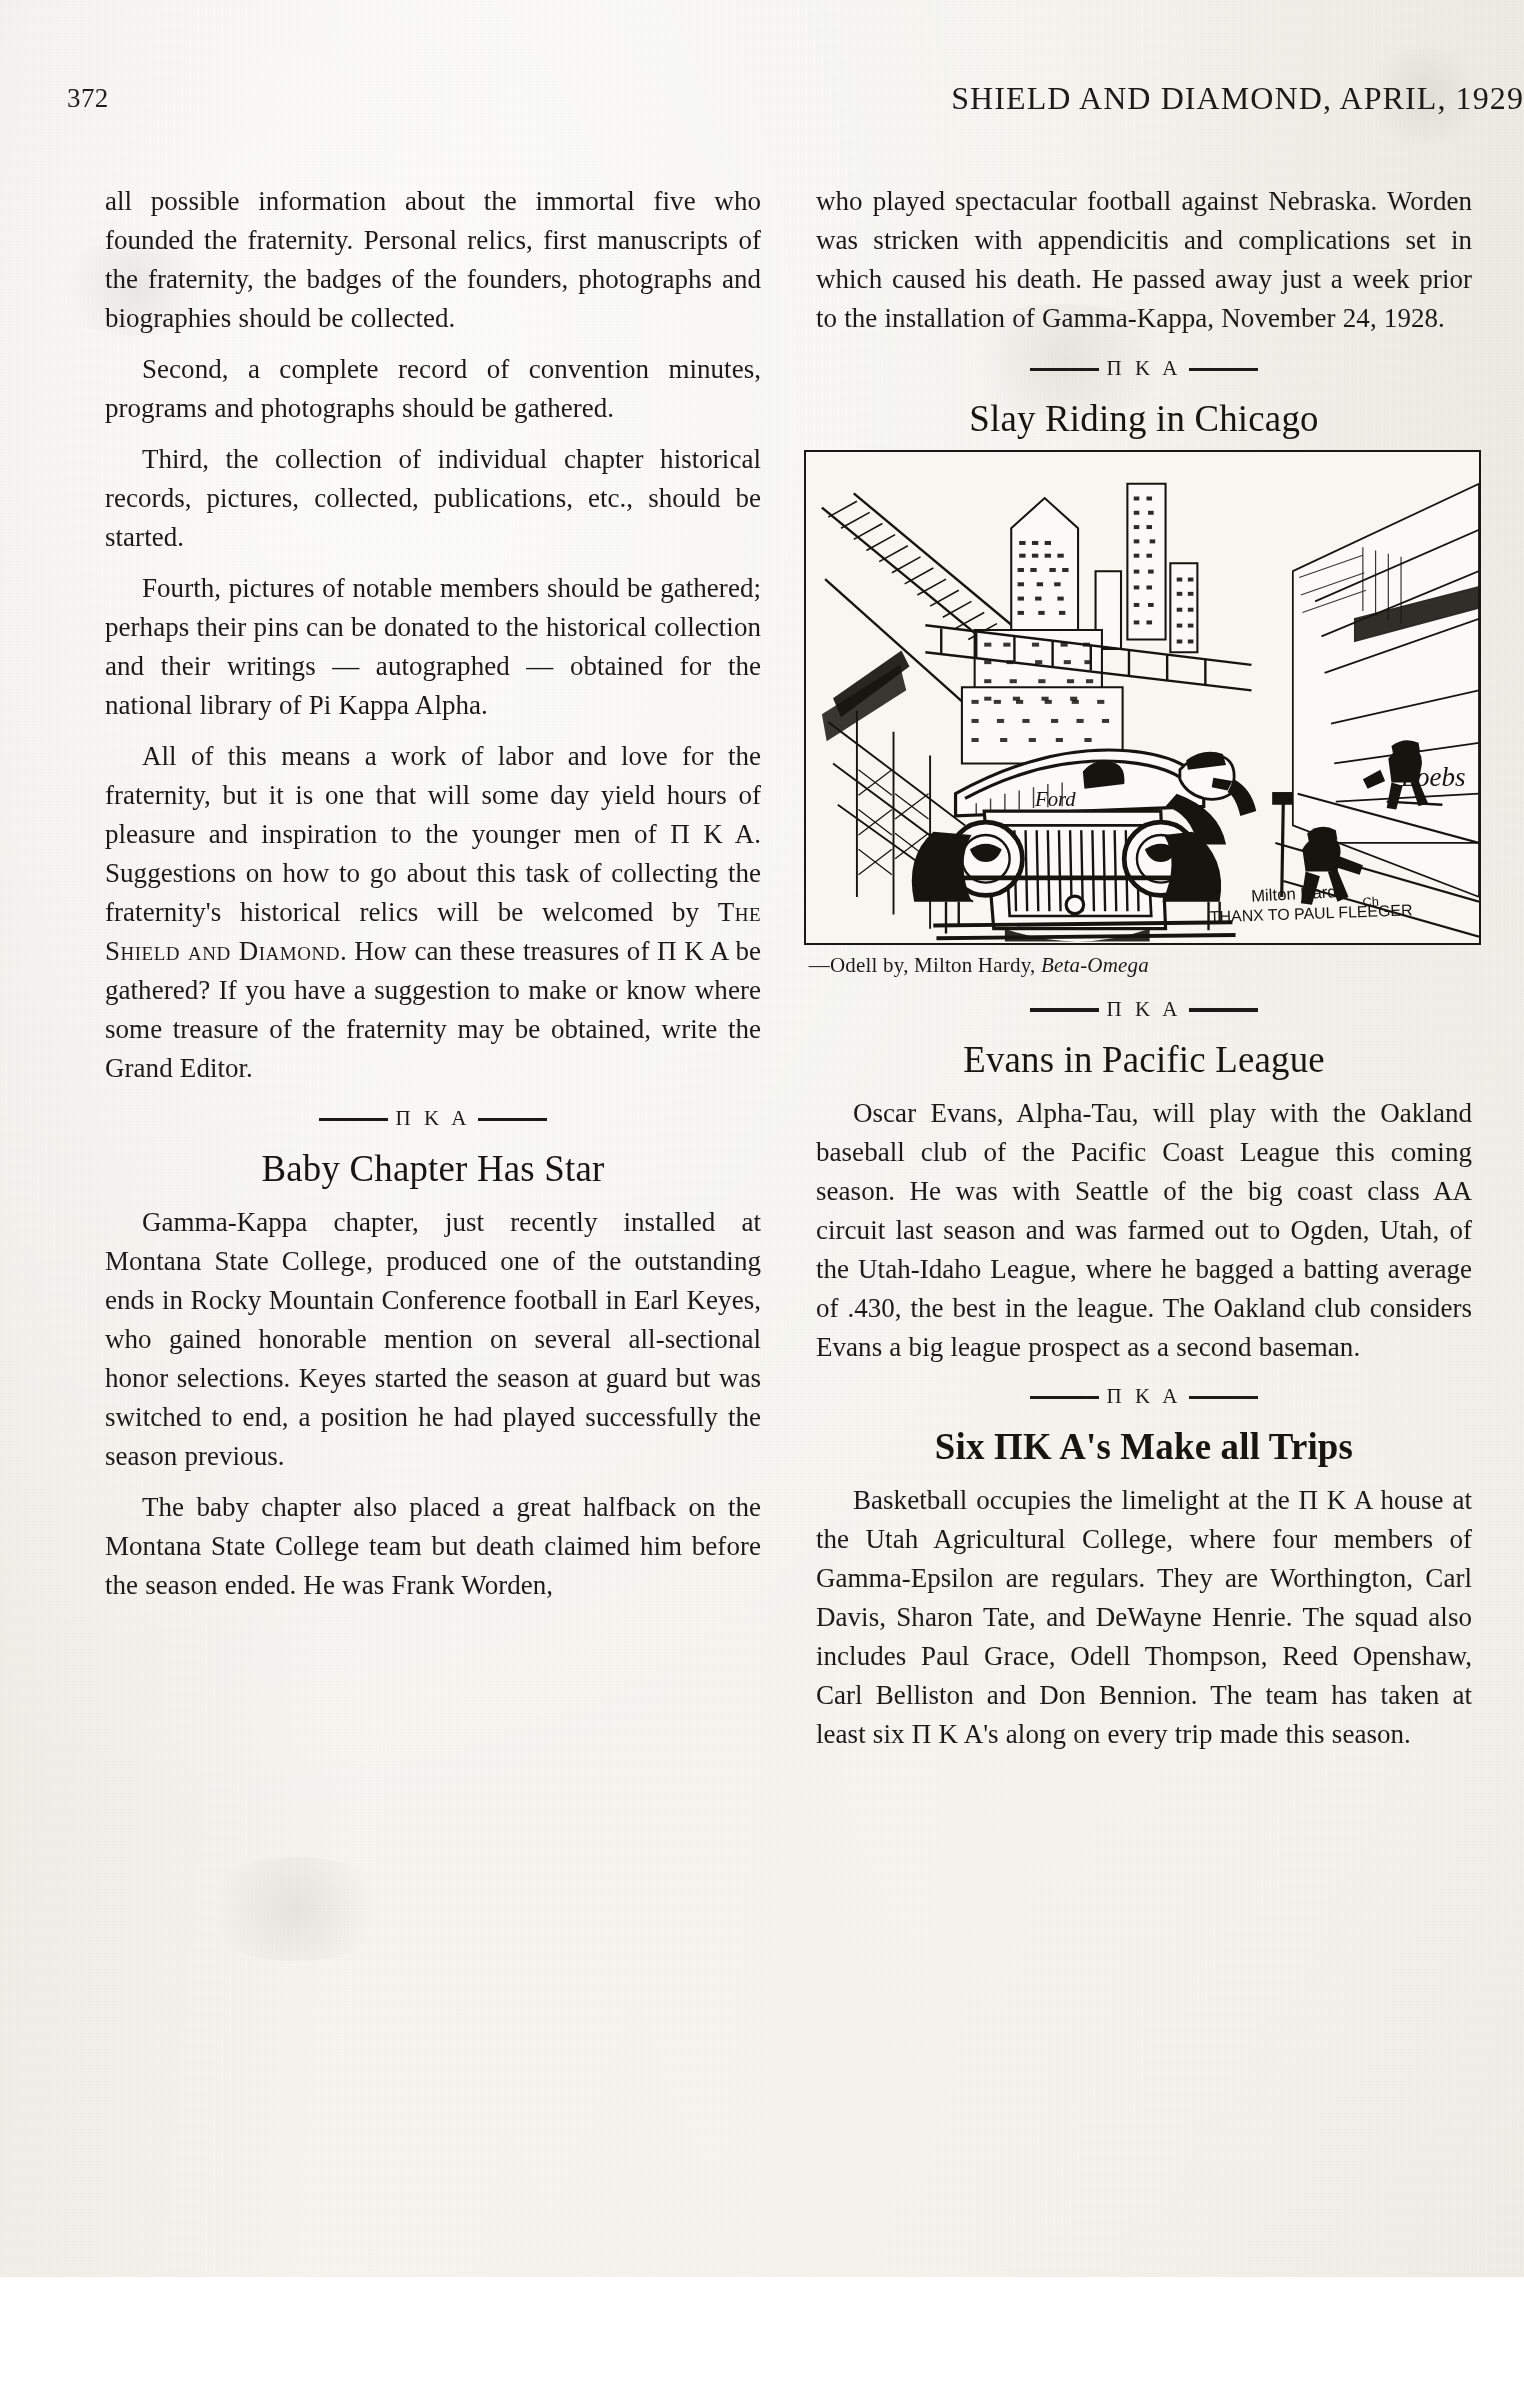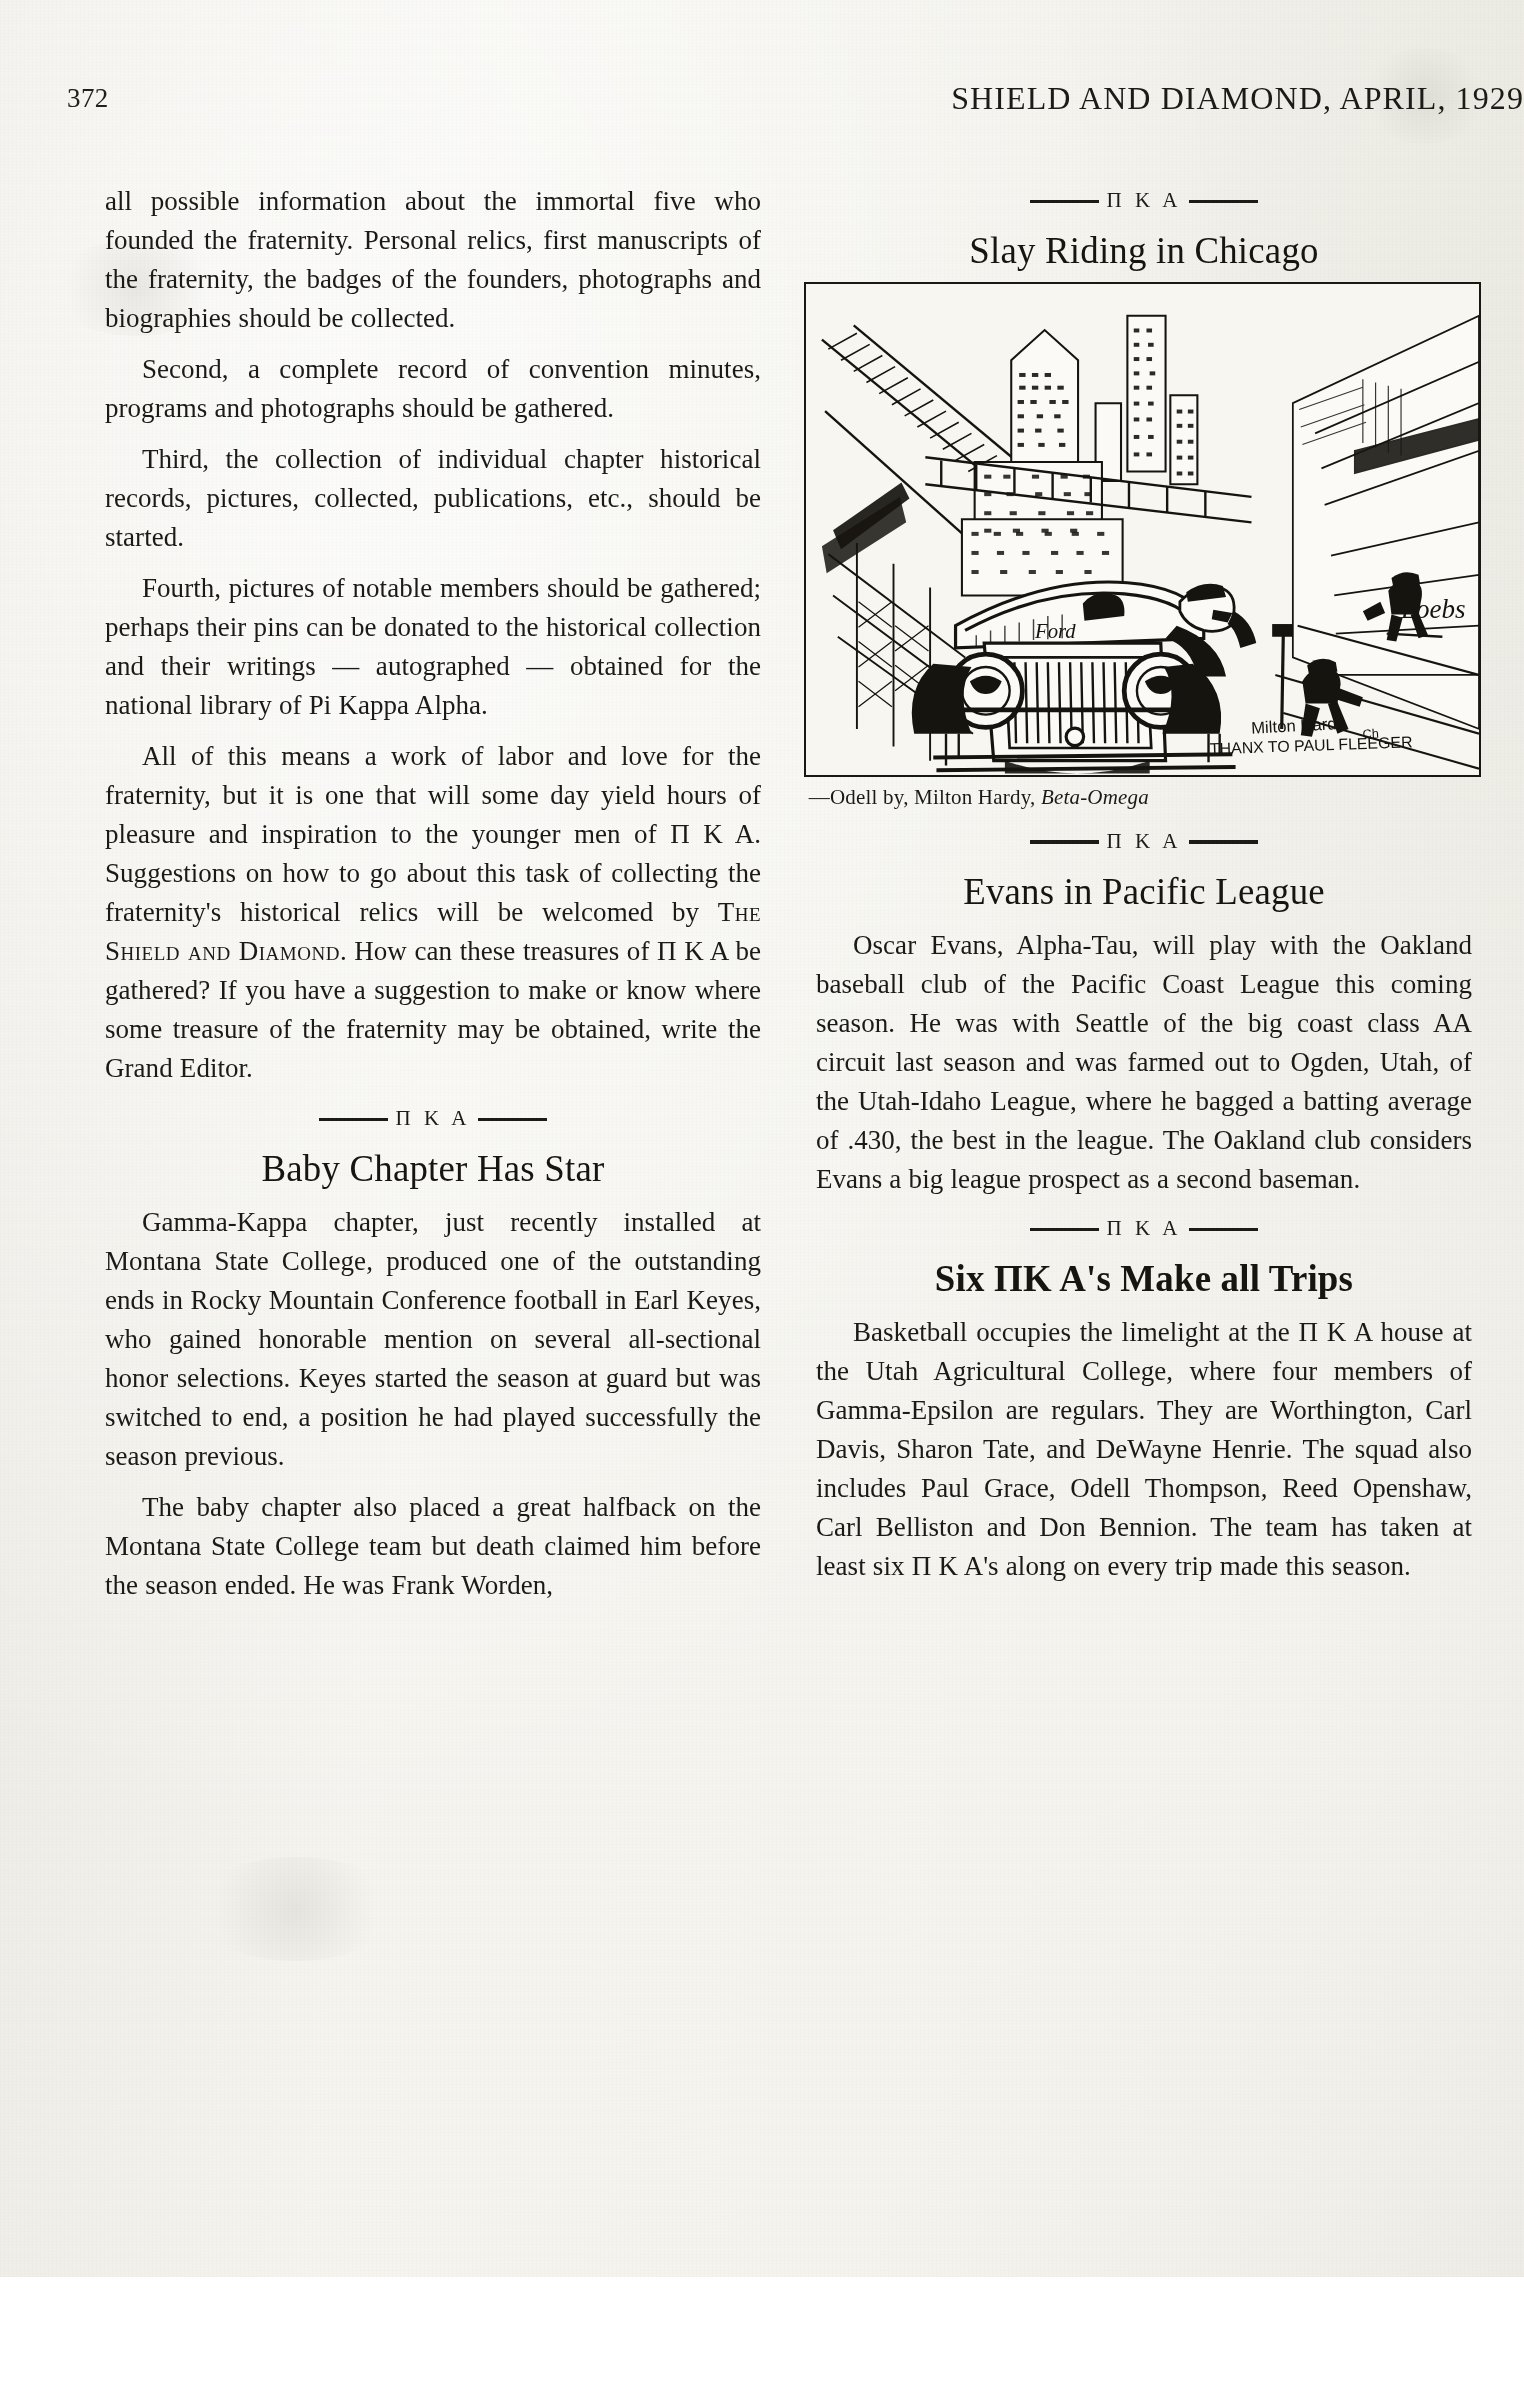--- a/index.html
+++ b/index.html
@@ -183,20 +183,21 @@
       <span class="bar"></span>
     </div>
 
     <h2 class="article-head">Baby Chapter Has Star</h2>
 
     <p class="body">Gamma-Kappa chapter, just recently installed at Montana State College, produced one of the outstanding ends in Rocky Mountain Conference football in Earl Keyes, who gained honorable mention on several all-sectional honor selections. Keyes started the season at guard but was switched to end, a position he had played successfully the season previous.</p>
     <p class="body">The baby chapter also placed a great halfback on the Montana State College team but death claimed him before the season ended. He was Frank Worden,</p>
   </div>
 
   <div class="col col-right">
+    <p class="body cont">who played spectacular football against Nebraska. Worden was stricken with appendicitis and complications set in which caused his death. He passed away just a week prior to the installation of Gamma-Kappa, November 24, 1928.</p>
 
     <div class="pika-rule">
       <span class="bar"></span>
       <span class="glyphs">Π K A</span>
       <span class="bar"></span>
     </div>
 
     <h2 class="article-head">Slay Riding in Chicago</h2>
 
     <div class="illus-wrap">

